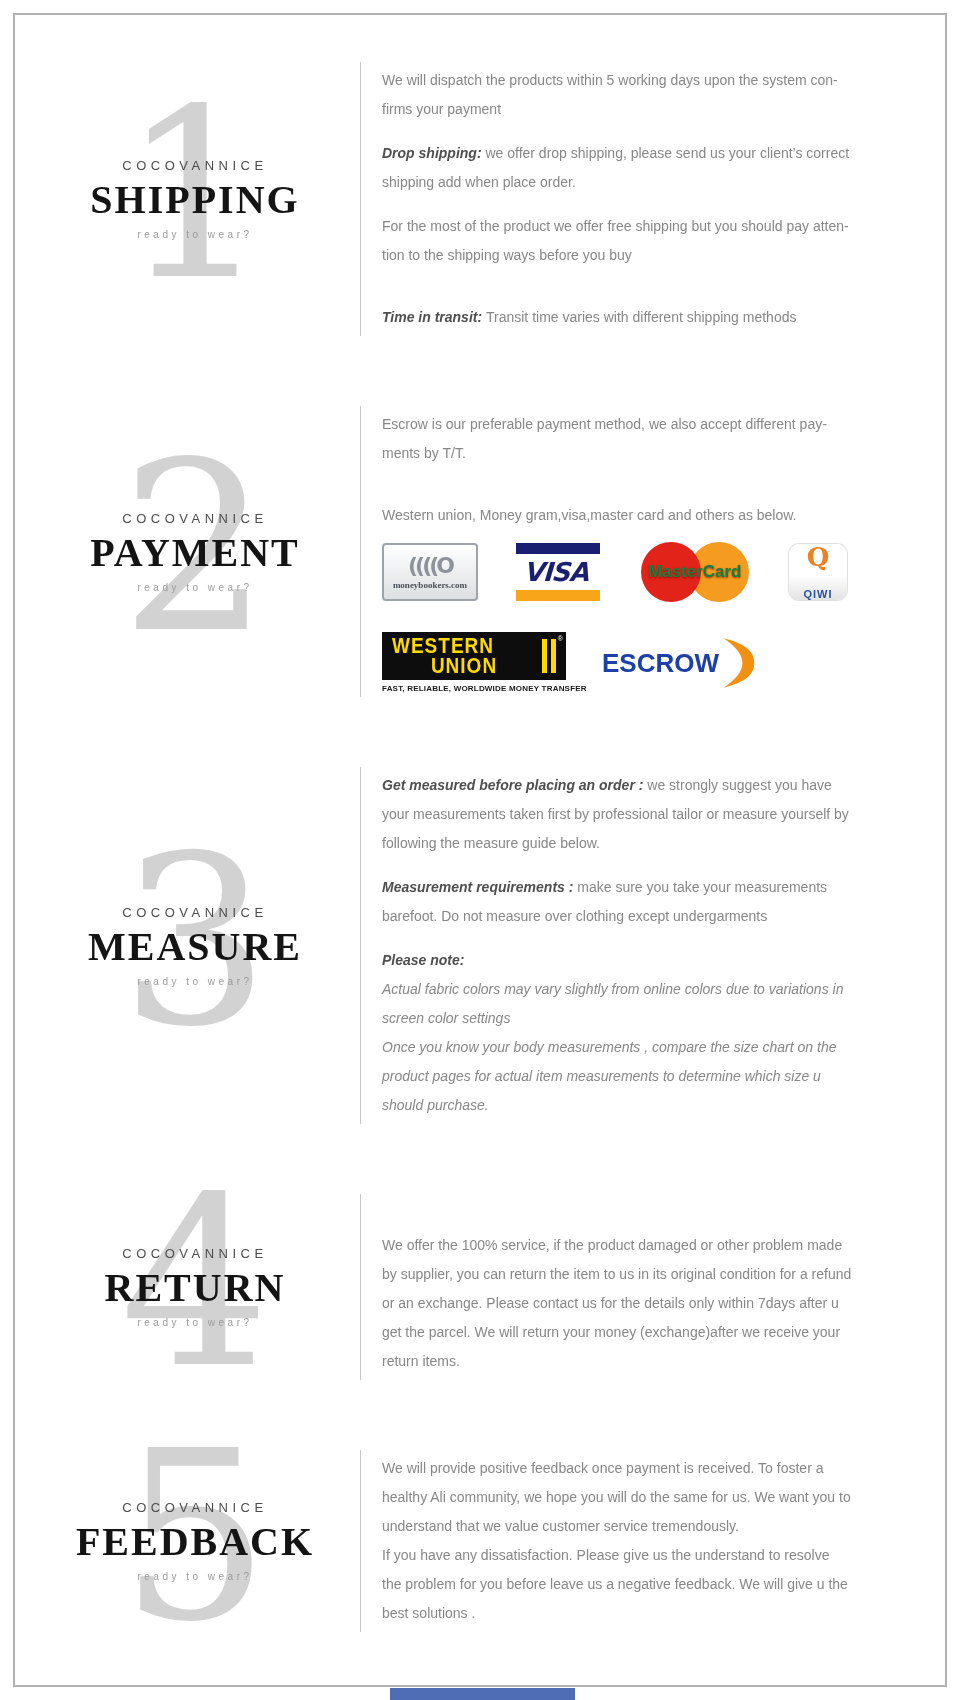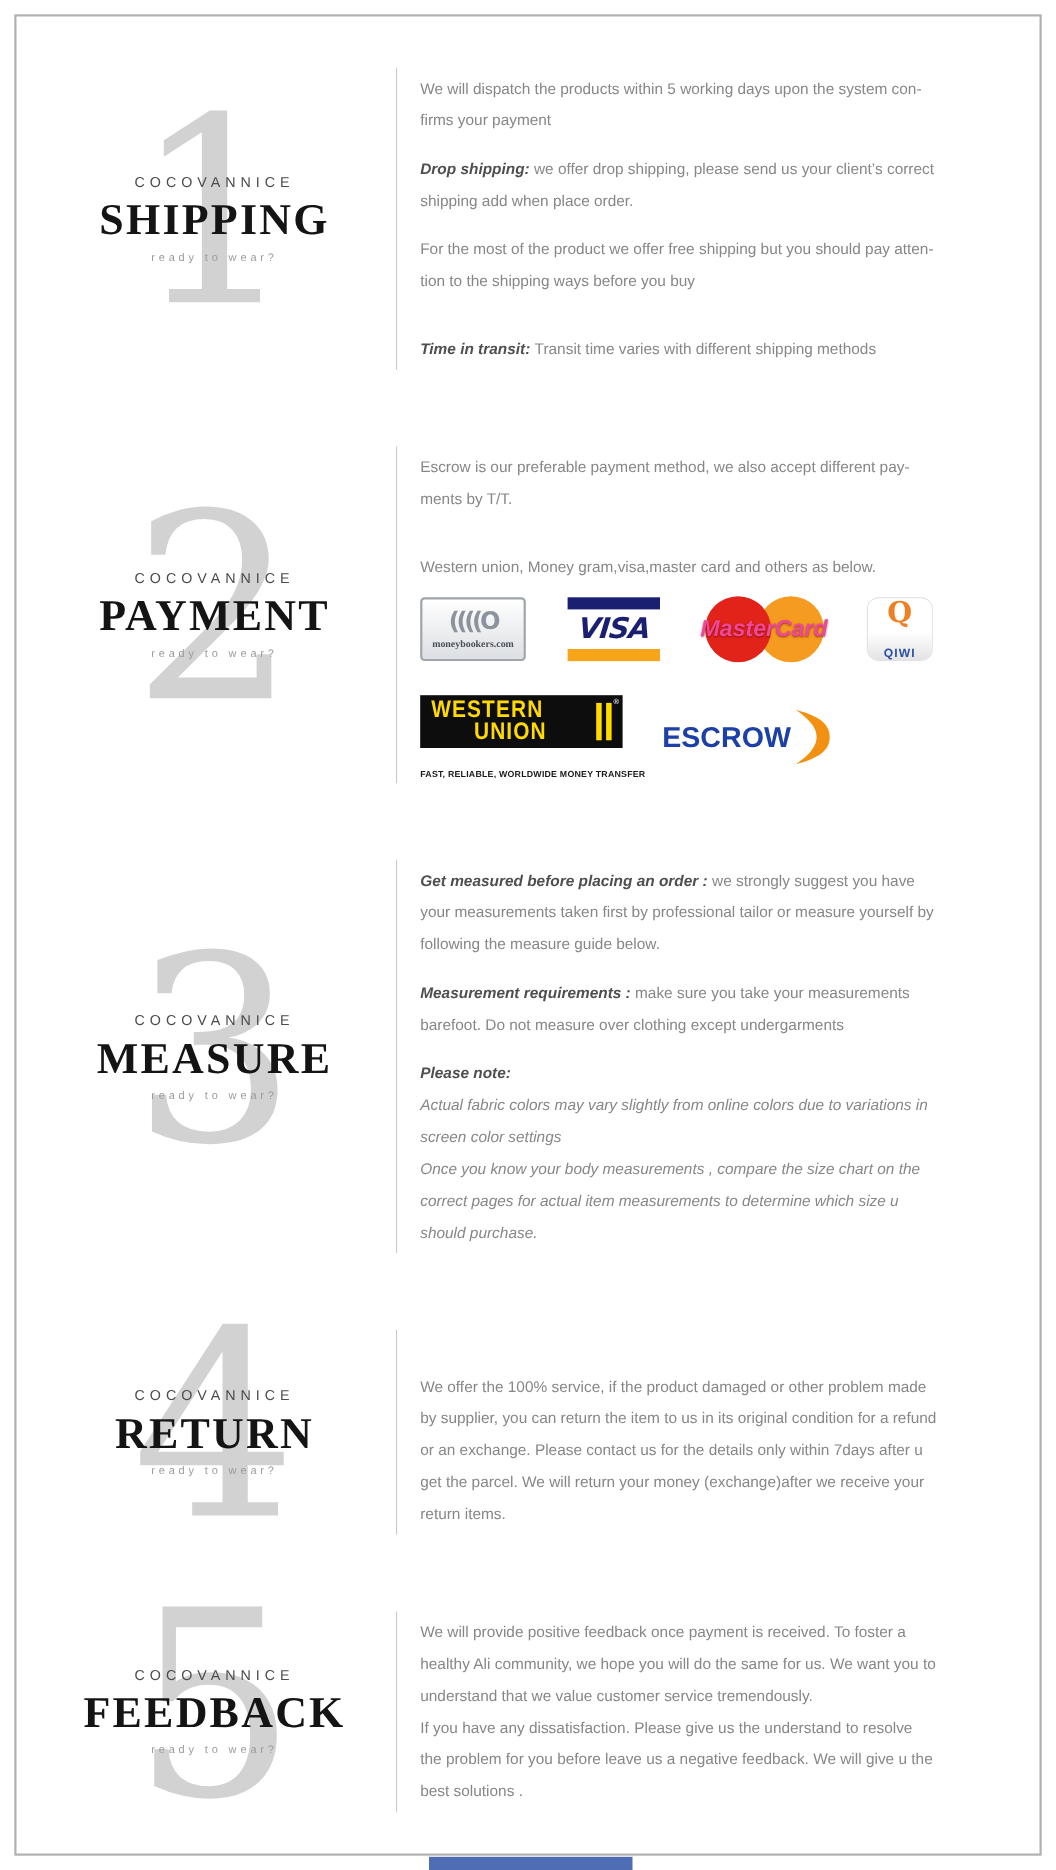--- a/index.html
+++ b/index.html
@@ -49,41 +49,41 @@
   .visa-bar.bottom { background:var(--visa-gold,#f9a51a); }
   .visa-text { font-family:"DejaVu Sans",sans-serif; font-style:italic; font-weight:700;
                font-size:26px; color:var(--visa-blue,#1a1f71); line-height:1; letter-spacing:-1px;
                transform:skewX(-6deg); }
 
   .logo.mc { position:relative; width:112px; height:64px; }
   .mc-c { position:absolute; top:2px; width:60px; height:60px; border-radius:50%; }
   .mc-c.red { left:2px; background:var(--mc-red,#e2231a); z-index:1; }
   .mc-c.orange { right:2px; background:var(--mc-orange,#f49b20); }
   .mc-text { position:absolute; top:50%; left:50%; transform:translate(-50%,-50%); z-index:2;
-             font-style:italic; font-weight:700; font-size:21px; color:#ec4899; white-space:nowrap;
+             font-weight:700; font-size:17px; color:#15803d; white-space:nowrap;
              text-shadow:0 1px 2px rgba(110,0,0,.65); }
 
   .logo.qiwi { width:58px; height:56px; border-radius:10px;
                background:linear-gradient(#ffffff 55%, #e3e3e3); box-shadow:0 0 0 1px #e0e0e0;
                display:flex; flex-direction:column; align-items:center; justify-content:center; }
   .qiwi-q { font-family:"DejaVu Serif",serif; font-size:26px; font-weight:700;
             color:var(--qiwi-orange,#ec8023); line-height:1; }
   .qiwi-label { font-size:11px; font-weight:700; color:var(--qiwi-blue,#2a50a2);
                 letter-spacing:1px; margin-top:18px; }
 
   .logo.wu { width:184px; }
   .wu-box { position:relative; background:#0d0d0d; height:48px; display:flex;
             align-items:center; padding:0 10px; box-sizing:border-box; }
   .wu-lines { flex:1; color:var(--wu-yellow,#ffd900); font-weight:700; font-size:19px;
               line-height:.95; letter-spacing:1px; transform:scaleY(1.15); }
   .wu-lines div:last-child { text-align:center; }
   .wu-bars { display:flex; gap:4px; margin-left:6px; }
   .wu-bars span { width:5px; height:34px; background:var(--wu-yellow,#ffd900); }
   .wu-reg { position:absolute; top:3px; right:3px; color:#fff; font-size:7px; }
-  .wu-sub { margin-top:19px; font-size:8px; font-weight:700; color:#1a1a1a;
+  .wu-sub { margin-top:4px; font-size:8px; font-weight:700; color:#1a1a1a;
             letter-spacing:.2px; white-space:nowrap; }
 
   .logo.escrow { display:flex; align-items:center; }
   .escrow-text { font-weight:700; font-size:26px; color:var(--escrow-blue,#1d40a8);
                  line-height:1; letter-spacing:0; }
   .escrow-swoosh { width:34px; height:54px; margin-left:3px; }
 
   .bottom-bar { position:absolute; left:390px; bottom:0; width:185px; height:12px;
                 background:var(--bottom-bar-blue,#4f6db4); }
 </style>
@@ -179,21 +179,21 @@
         <div class="brand">COCOVANNICE</div>
         <h2 class="title">MEASURE</h2>
         <div class="tagline">ready to wear?</div>
       </div>
       <div class="right">
         <div class="paras">
             <p class="para"><i class="lead">Get measured before placing an order : </i>we strongly suggest you have your measurements taken first by professional tailor or measure yourself by following the measure guide below.</p>
             <p class="para"><i class="lead">Measurement requirements : </i>make sure you take your measurements barefoot. Do not measure over  clothing except undergarments</p>
             <p class="para"><i class="lead">Please note:</i></p>
             <p class="para tight italic">Actual fabric colors may vary slightly from online colors due to variations in screen color settings</p>
-            <p class="para tight italic">Once you know your body measurements , compare the size chart on the correct pages for actual item measurements to determine which size u should purchase.</p>
+            <p class="para tight italic">Once you know your body measurements , compare the size chart on the product pages for actual item measurements to determine which size u should purchase.</p>
           </div>
         <div class="logos-slot"></div>
       </div>
     </section>
 
     <section class="row">
       <div class="left">
         <div class="ghost">4</div>
         <div class="brand">COCOVANNICE</div>
         <h2 class="title">RETURN</h2>

